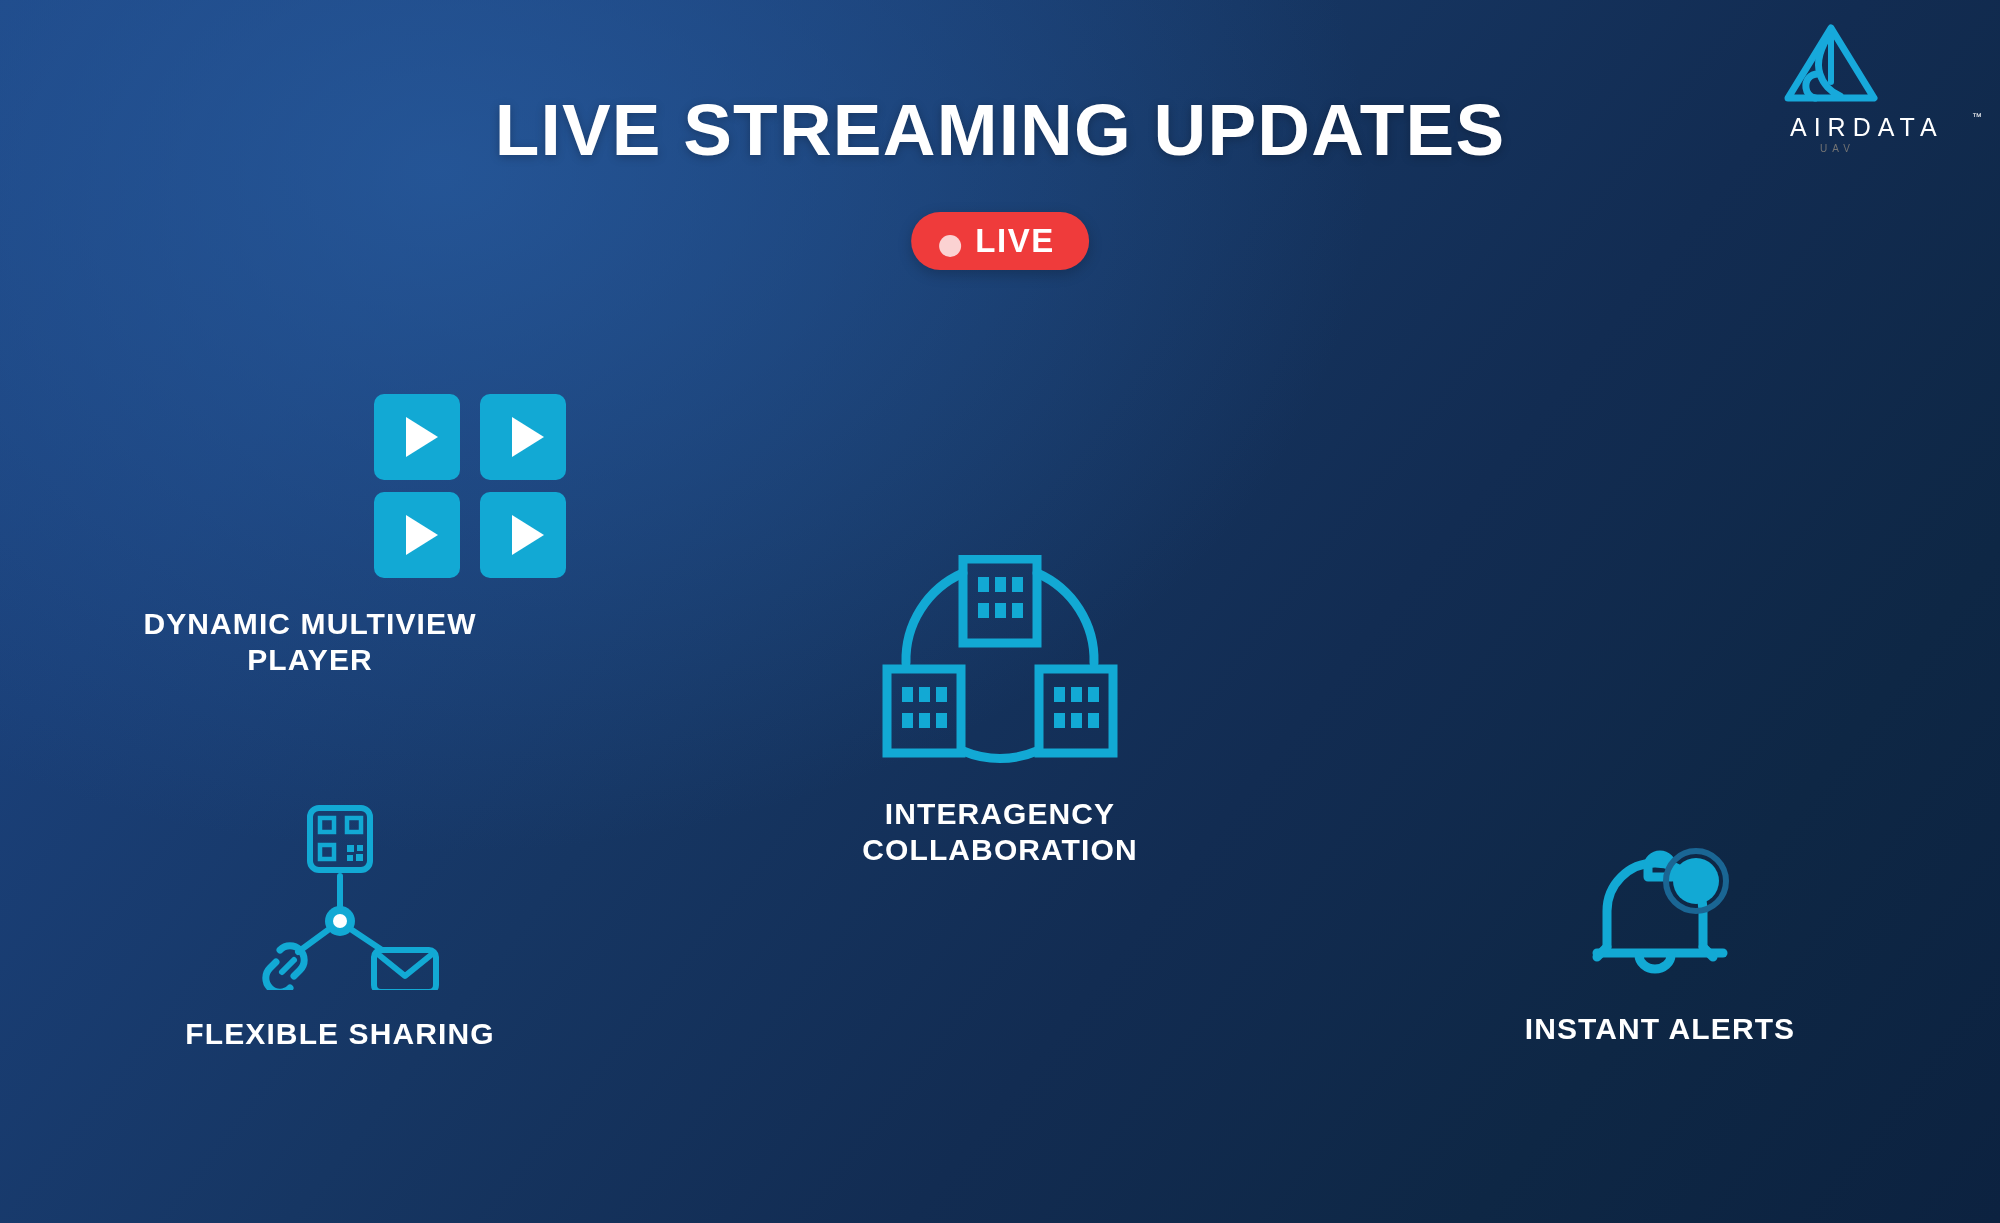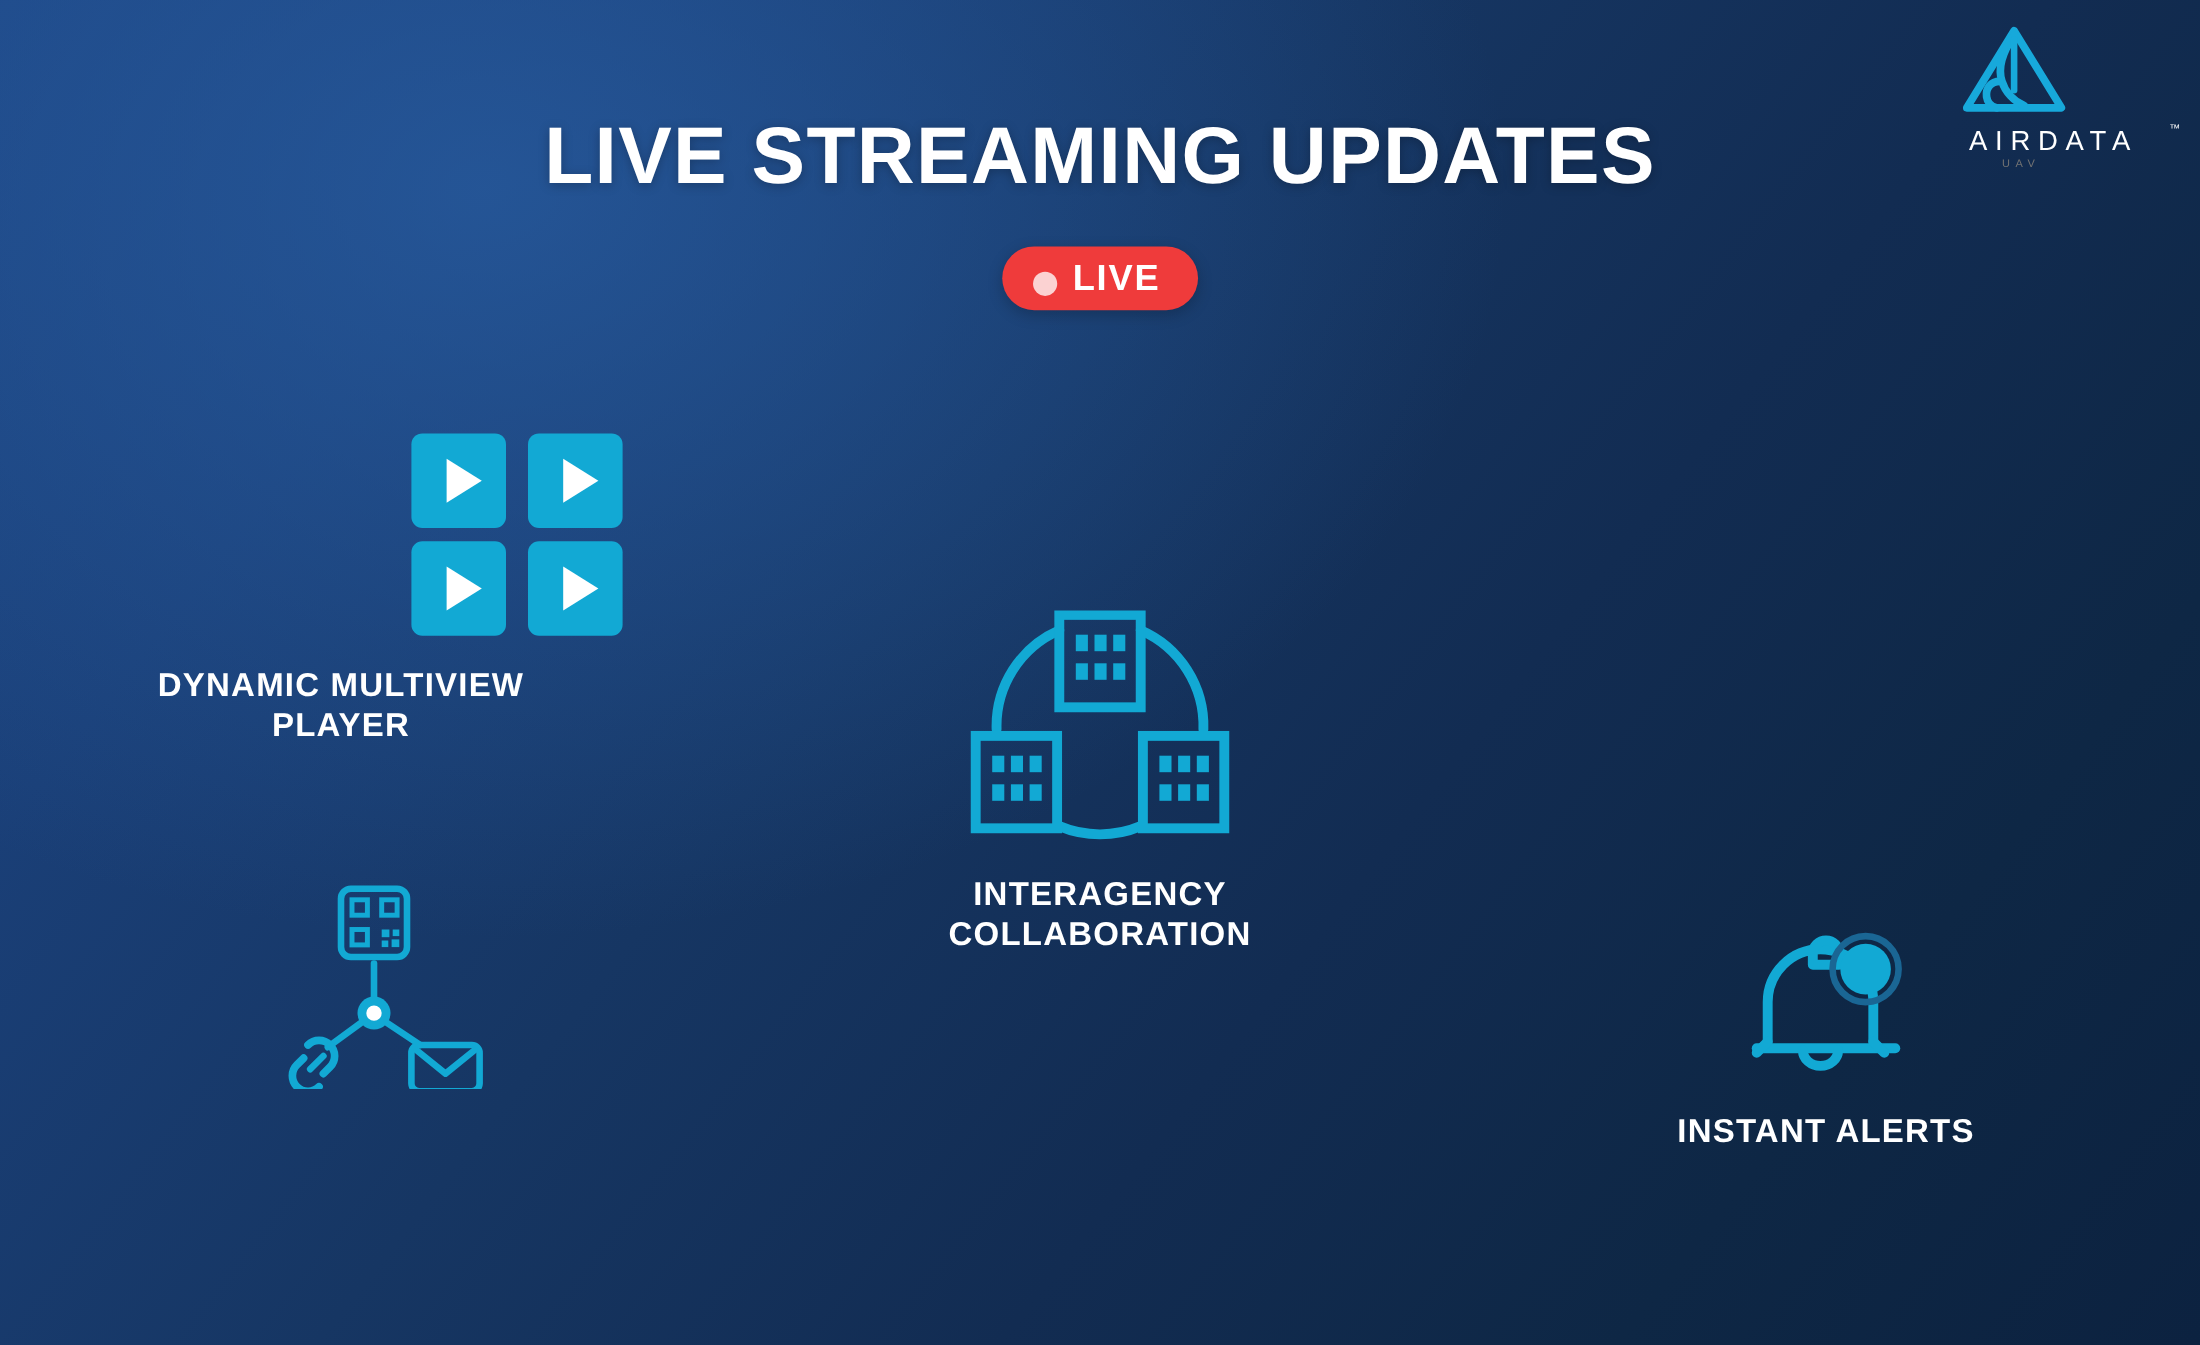--- a/index.html
+++ b/index.html
@@ -8,21 +8,21 @@
   body {
     font-family: "Liberation Sans", sans-serif;
     background:
       radial-gradient(ellipse 1500px 1100px at 22% 14%, rgba(40,92,160,0.75) 0%, rgba(40,92,160,0.0) 62%),
       linear-gradient(128deg, #1d4684 0%, #1a3f77 20%, #163663 42%, #122c52 63%, #0e2745 82%, #0c2240 100%);
     color:#ffffff;
     position:relative;
   }
 
   
-  .header { position:absolute; top:12px; left:0; width:100%; height:320px; }
+  .header { position:absolute; top:0; left:0; width:100%; height:320px; }
   .page-title {
     position:absolute; top:88px; left:0; width:100%;
     text-align:center;
     font-size:73px; font-weight:bold;
     letter-spacing:1.2px;
     color:#ffffff;
     text-shadow:0 2px 10px rgba(0,0,0,0.25);
   }
   .live-badge {
     position:absolute; top:212px; left:50%; transform:translateX(-50%);
@@ -141,20 +141,21 @@
         <g stroke="#12A9D4" stroke-width="7" fill="none" stroke-linecap="round">
           <path d="M40 150 a14 14 0 0 1 20 0 a14 14 0 0 1 0 20 l-6 6"></path>
           <path d="M36 162 l-6 6 a14 14 0 0 0 0 20 a14 14 0 0 0 20 0"></path>
           <path d="M42 172 l12 -12" stroke-width="6"></path>
         </g>
 
         <rect x="134" y="150" width="62" height="42" rx="7" stroke="#12A9D4" stroke-width="6" fill="none"></rect>
         <path d="M139 155 L165 176 L191 155" stroke="#12A9D4" stroke-width="6" fill="none" stroke-linecap="round" stroke-linejoin="round"></path>
       </svg>
     </div>
+    <div class="caption">FLEXIBLE SHARING</div>
   </div>
 
   <div class="feature" id="feat-interagency">
     <div class="icon-wrap">
       <svg width="250" height="215" viewBox="0 0 250 215">
 
         <g stroke="#12A9D4" stroke-width="9" fill="none" stroke-linecap="round">
           <path d="M88 18 A 95 95 0 0 0 31 108"></path>
           <path d="M162 18 A 95 95 0 0 1 219 108"></path>
           <path d="M88 196 A 95 95 0 0 0 162 196"></path>

